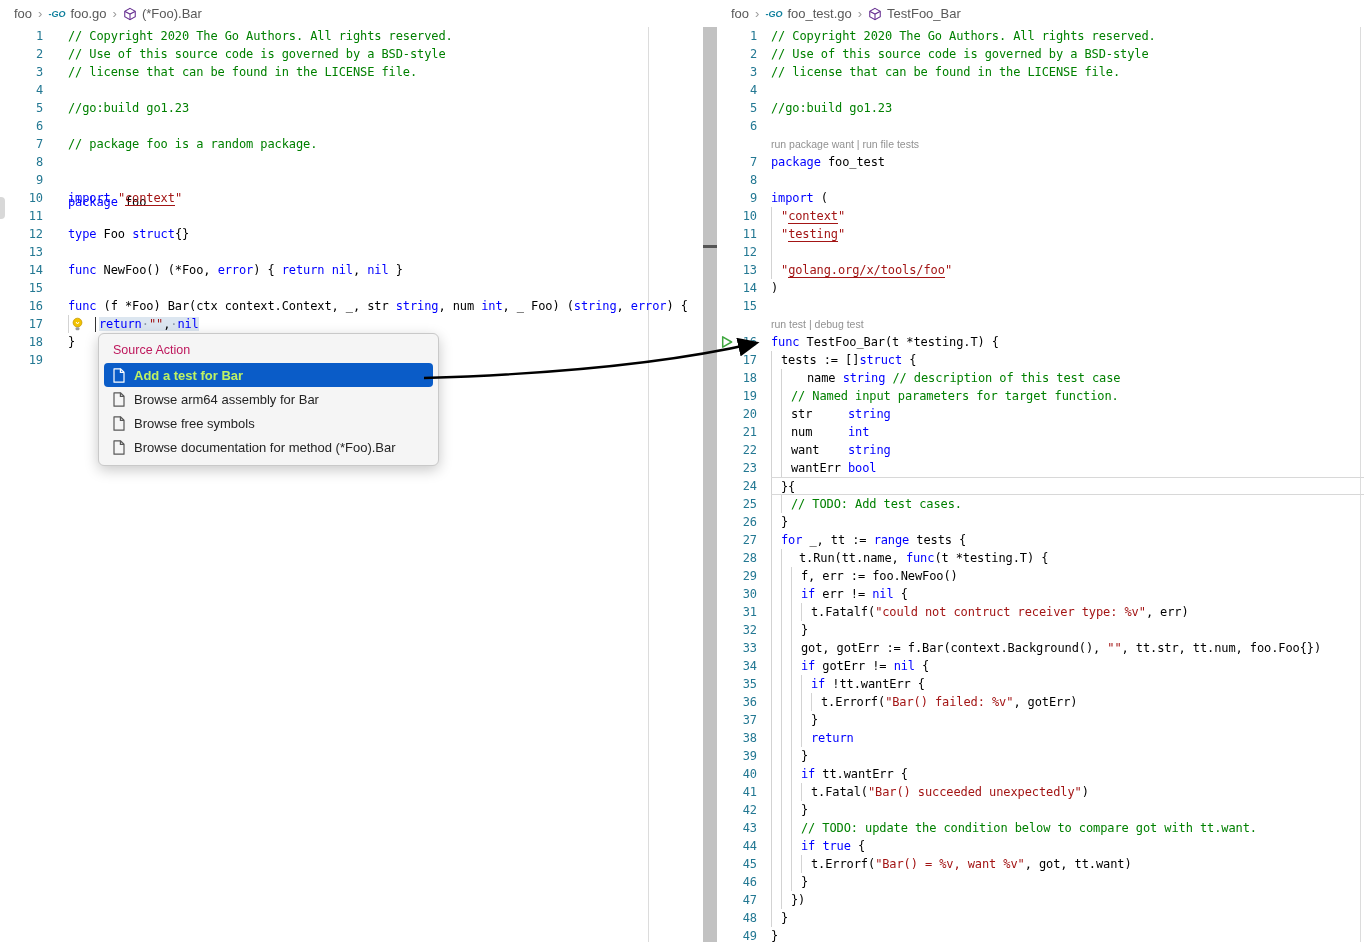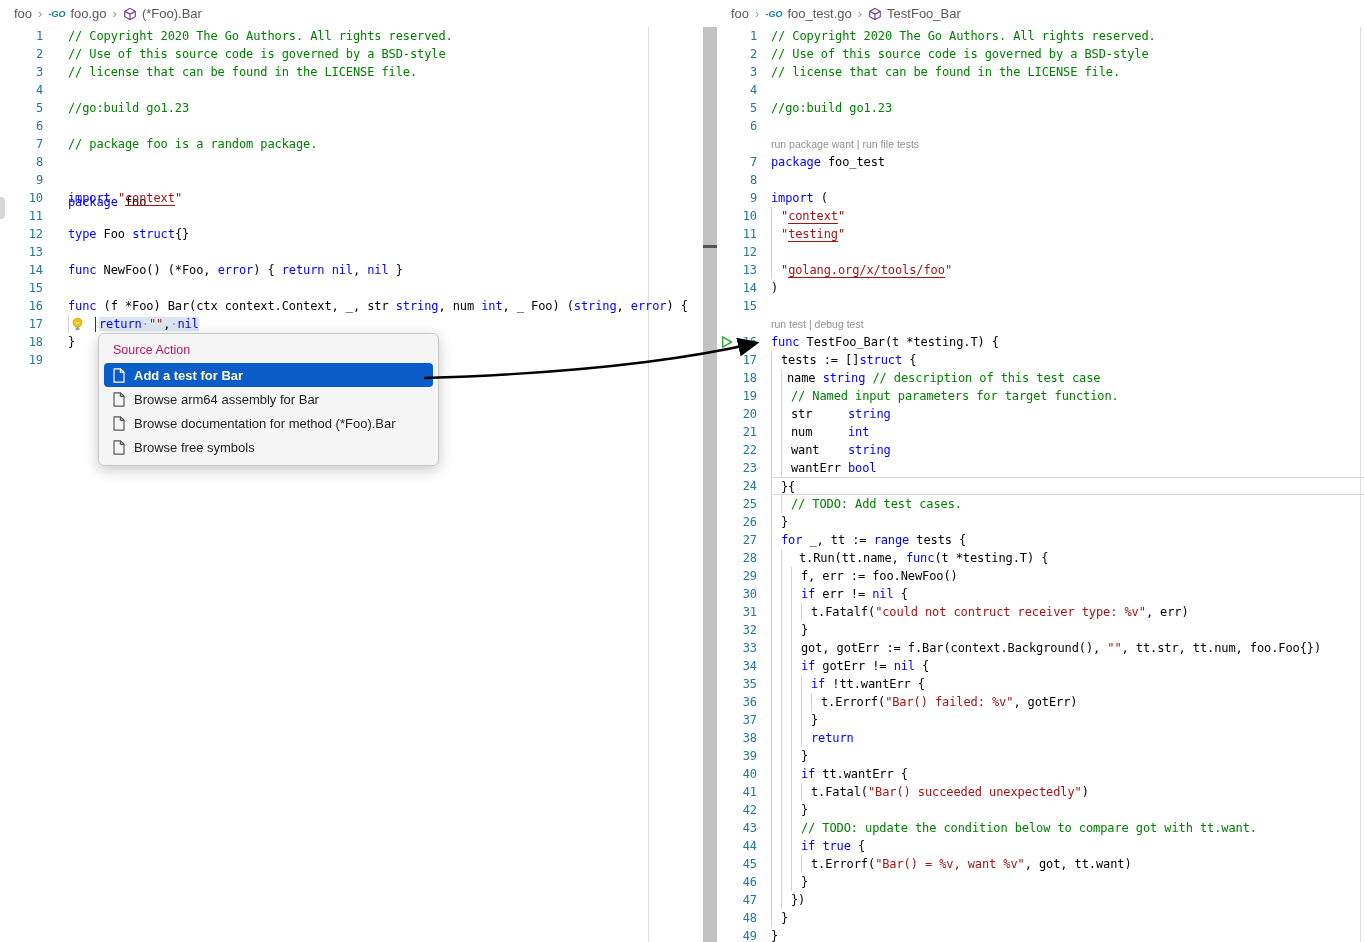--- a/index.html
+++ b/index.html
@@ -55,21 +55,21 @@
   .divider{position:absolute;left:703px;width:14px;top:27px;bottom:0;background:var(--scrollbar);}
   .divider .dash{position:absolute;left:0;right:0;top:218px;height:3px;background:var(--scrolldash);}
 
   .menu{position:absolute;left:98px;top:333px;width:329px;z-index:5;
       background:var(--menubg);border:1px solid var(--menuborder);border-radius:6px;
       box-shadow:0 4px 14px rgba(0,0,0,.22);padding:4px 5px 6px;font-size:13px;color:#242424;}
   .menu-header{padding:5px 9px 6px;color:#be185d;font-size:12.5px;font-weight:500;}
   .menu-item{display:flex;align-items:center;gap:9px;height:24px;padding:0 9px;
       border-radius:4px;cursor:pointer;white-space:nowrap;}
   .menu-item .mi-icon{display:flex;color:#585858;}
-  .menu-item.selected{background:var(--accent);color:#fef9c3;font-weight:700;}
+  .menu-item.selected{background:var(--accent);color:#bef264;font-weight:700;}
   .menu-item.selected .mi-icon{color:#fff;}
 
   .arrow-overlay{position:absolute;left:0;top:0;width:1364px;height:942px;
       pointer-events:none;z-index:6;}
 </style>
 </head>
 <body>
 
 <div class="pane left">
   <div class="breadcrumb">
@@ -150,21 +150,21 @@
       <div class="line"><span class="num">11</span><span class="content"><i class="guide" style="left: 0px;"></i><span class="tx" style="padding-left: 10px;"><span class="tok s">"</span><span class="tok u">testing</span><span class="tok s">"</span></span></span></div>
       <div class="line"><span class="num">12</span><span class="content"><i class="guide" style="left: 0px;"></i><span class="tx" style="padding-left: 10px;"></span></span></div>
       <div class="line"><span class="num">13</span><span class="content"><i class="guide" style="left: 0px;"></i><span class="tx" style="padding-left: 10px;"><span class="tok s">"</span><span class="tok u">golang.org/x/tools/foo</span><span class="tok s">"</span></span></span></div>
       <div class="line"><span class="num">14</span><span class="content"><span class="tx" style="padding-left: 0px;"><span class="tok d">)</span></span></span></div>
       <div class="line"><span class="num">15</span><span class="content"><span class="tx" style="padding-left: 0px;"></span></span></div>
       <div class="line lensrow"><span class="lens">run test | debug test</span></div>
       <div class="line"><span class="num">16</span><span class="play"><svg width="12" height="14" viewBox="0 0 12 14">
             <path d="M1.7 1.8 L10.6 7 L1.7 12.2 Z" fill="none" stroke="#3fa73f" stroke-width="1.5" stroke-linejoin="round"></path>
           </svg></span><span class="content"><span class="tx" style="padding-left: 0px;"><span class="tok k">func</span><span class="tok d"> TestFoo_Bar(t *testing.T) {</span></span></span></div>
       <div class="line"><span class="num">17</span><span class="content"><i class="guide" style="left: 0px;"></i><span class="tx" style="padding-left: 10px; text-align: right;"><span class="tok d">tests := []</span><span class="tok k">struct</span><span class="tok d"> {</span></span></span></div>
-      <div class="line"><span class="num">18</span><span class="content"><i class="guide" style="left: 0px;"></i><i class="guide" style="left: 10px;"></i><span class="tx" style="padding-left: 16px;"><span class="tok d">name </span><span class="tok k">string</span><span class="tok d"> </span><span class="tok c">// description of this test case</span></span></span></div>
+      <div class="line"><span class="num">18</span><span class="content"><i class="guide" style="left: 0px;"></i><i class="guide" style="left: 10px;"></i><span class="tx" style="padding-left: 36px;"><span class="tok d">name </span><span class="tok k">string</span><span class="tok d"> </span><span class="tok c">// description of this test case</span></span></span></div>
       <div class="line"><span class="num">19</span><span class="content"><i class="guide" style="left: 0px;"></i><i class="guide" style="left: 10px;"></i><span class="tx" style="padding-left: 20px;"><span class="tok c">// Named input parameters for target function.</span></span></span></div>
       <div class="line"><span class="num">20</span><span class="content"><i class="guide" style="left: 0px;"></i><i class="guide" style="left: 10px;"></i><span class="tx" style="padding-left: 20px;"><span class="tok d">str     </span><span class="tok k">string</span></span></span></div>
       <div class="line"><span class="num">21</span><span class="content"><i class="guide" style="left: 0px;"></i><i class="guide" style="left: 10px;"></i><span class="tx" style="padding-left: 20px;"><span class="tok d">num     </span><span class="tok k">int</span></span></span></div>
       <div class="line"><span class="num">22</span><span class="content"><i class="guide" style="left: 0px;"></i><i class="guide" style="left: 10px;"></i><span class="tx" style="padding-left: 20px;"><span class="tok d">want    </span><span class="tok k">string</span></span></span></div>
       <div class="line"><span class="num">23</span><span class="content"><i class="guide" style="left: 0px;"></i><i class="guide" style="left: 10px;"></i><span class="tx" style="padding-left: 20px;"><span class="tok d">wantErr </span><span class="tok k">bool</span></span></span></div>
       <div class="line"><span class="num">24</span><span class="content current"><i class="guide" style="left: 0px;"></i><span class="tx" style="padding-left: 10px;"><span class="tok d">}{</span></span></span></div>
       <div class="line"><span class="num">25</span><span class="content"><i class="guide" style="left: 0px;"></i><i class="guide" style="left: 10px;"></i><span class="tx" style="padding-left: 20px;"><span class="tok c">// TODO: Add test cases.</span></span></span></div>
       <div class="line"><span class="num">26</span><span class="content"><i class="guide" style="left: 0px;"></i><span class="tx" style="padding-left: 10px;"><span class="tok d">}</span></span></span></div>
       <div class="line"><span class="num">27</span><span class="content"><i class="guide" style="left: 0px;"></i><span class="tx" style="padding-left: 10px;"><span class="tok k">for</span><span class="tok d"> _, tt := </span><span class="tok k">range</span><span class="tok d"> tests {</span></span></span></div>
       <div class="line"><span class="num">28</span><span class="content"><i class="guide" style="left: 0px;"></i><i class="guide" style="left: 10px;"></i><span class="tx" style="padding-left: 28px;"><span class="tok d">t.Run(tt.name, </span><span class="tok k">func</span><span class="tok d">(t *testing.T) {</span></span></span></div>
@@ -212,30 +212,30 @@
       </span>
     <span>Browse arm64 assembly for Bar</span>
   </div>
   <div class="menu-item">
     <span class="mi-icon">
         <svg width="12" height="15" viewBox="0 0 12 15">
           <path d="M1 .8 H7.4 L11 4.3 V14.2 H1 Z" fill="none" stroke="currentColor" stroke-width="1.2" stroke-linejoin="round"></path>
           <path d="M7.4 .8 V4.3 H11" fill="none" stroke="currentColor" stroke-width="1.2"></path>
         </svg>
       </span>
+    <span>Browse free symbols</span>
+  </div>
+  <div class="menu-item">
+    <span class="mi-icon">
+        <svg width="12" height="15" viewBox="0 0 12 15">
+          <path d="M1 .8 H7.4 L11 4.3 V14.2 H1 Z" fill="none" stroke="currentColor" stroke-width="1.2" stroke-linejoin="round"></path>
+          <path d="M7.4 .8 V4.3 H11" fill="none" stroke="currentColor" stroke-width="1.2"></path>
+        </svg>
+      </span>
     <span>Browse documentation for method (*Foo).Bar</span>
-  </div>
-  <div class="menu-item">
-    <span class="mi-icon">
-        <svg width="12" height="15" viewBox="0 0 12 15">
-          <path d="M1 .8 H7.4 L11 4.3 V14.2 H1 Z" fill="none" stroke="currentColor" stroke-width="1.2" stroke-linejoin="round"></path>
-          <path d="M7.4 .8 V4.3 H11" fill="none" stroke="currentColor" stroke-width="1.2"></path>
-        </svg>
-      </span>
-    <span>Browse free symbols</span>
   </div>
 </div>
 
 <svg class="arrow-overlay">
   <defs>
     <marker id="ah" markerWidth="9" markerHeight="8" refX="7.5" refY="4" orient="auto">
       <path d="M0,0 L9,4 L0,8 Z" fill="#000"></path>
     </marker>
   </defs>
   <path d="M424,378 C555,374 665,364 756,343" fill="none" stroke="#000" stroke-width="2.4" marker-end="url(#ah)"></path>

